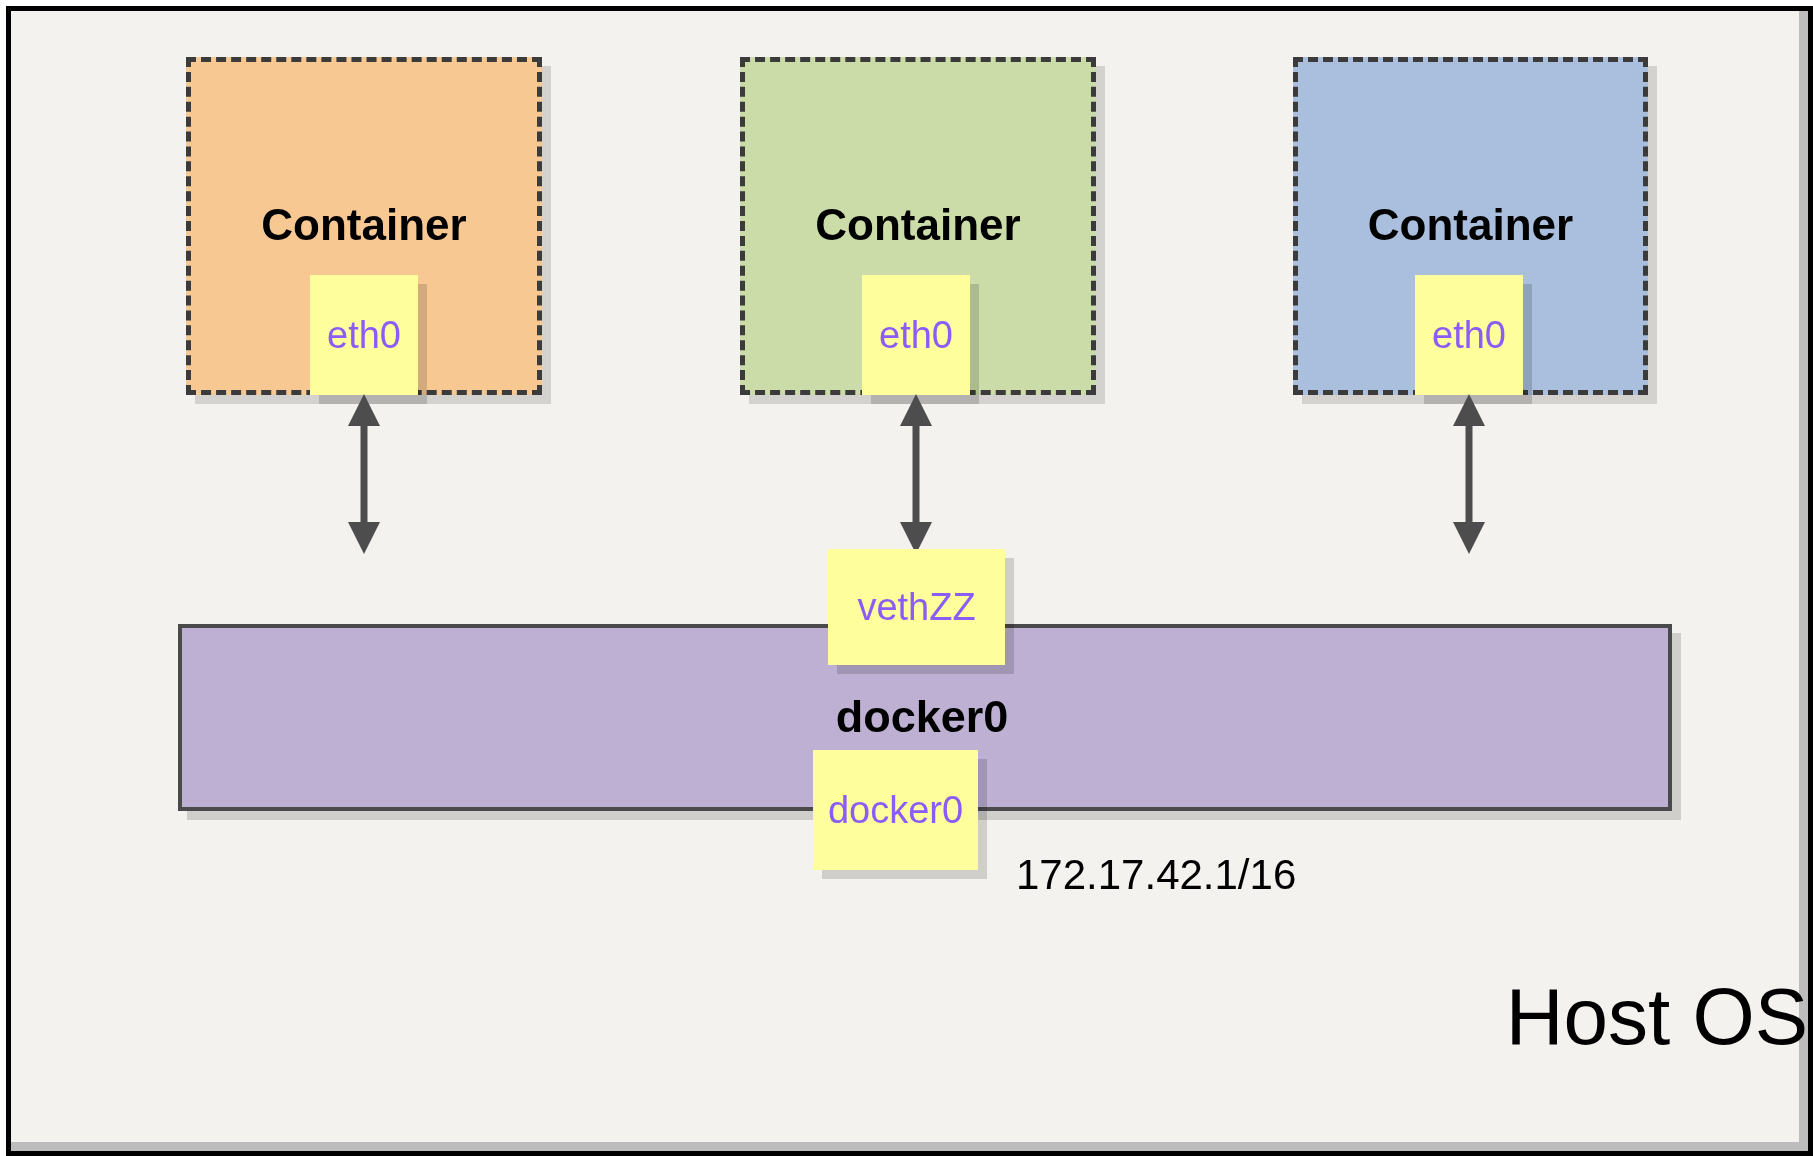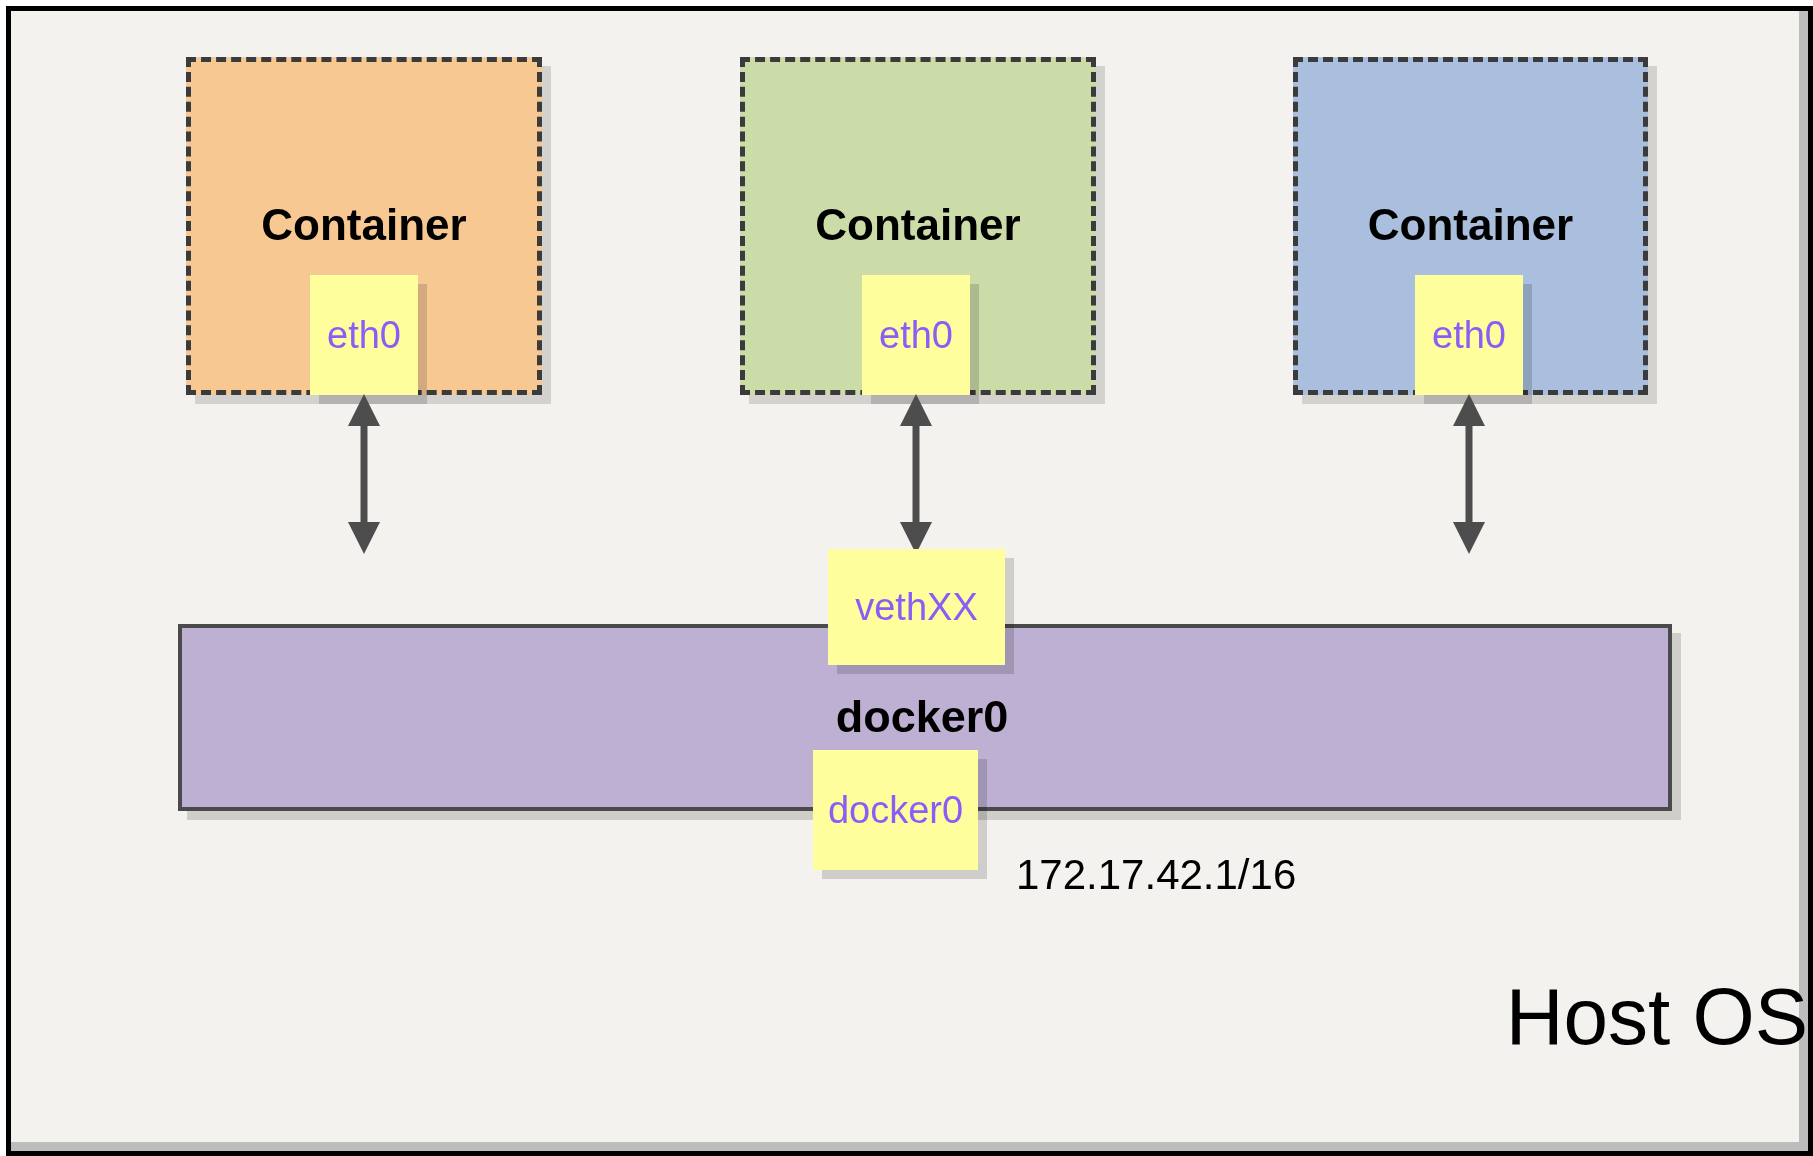--- a/index.html
+++ b/index.html
@@ -105,21 +105,21 @@
     <svg class="arrow" style="left:1436px;top:383px;" viewBox="0 0 44 160">
       <polygon points="22,0 38,32 6,32"></polygon>
       <line x1="22" y1="28" x2="22" y2="132"></line>
       <polygon points="22,160 38,128 6,128"></polygon>
     </svg>
 
     <div class="bridge" style="background-color: rgb(189, 176, 211);"></div>
     <div class="bridge-label">docker0</div>
 
     <div class="note veth" style="left: 817px; top: 538px; background-color: rgb(254, 254, 156);">
-      <span>vethXX</span>
+      <span>vethZZ</span>
     </div>
 
     <div class="note dockerif" style="left: 802px; top: 739px; background-color: rgb(254, 254, 156);">
       <span>docker0</span>
     </div>
 
     <div class="ip-label">172.17.42.1/16</div>
 
     <div class="host-label">Host OS</div>
 

